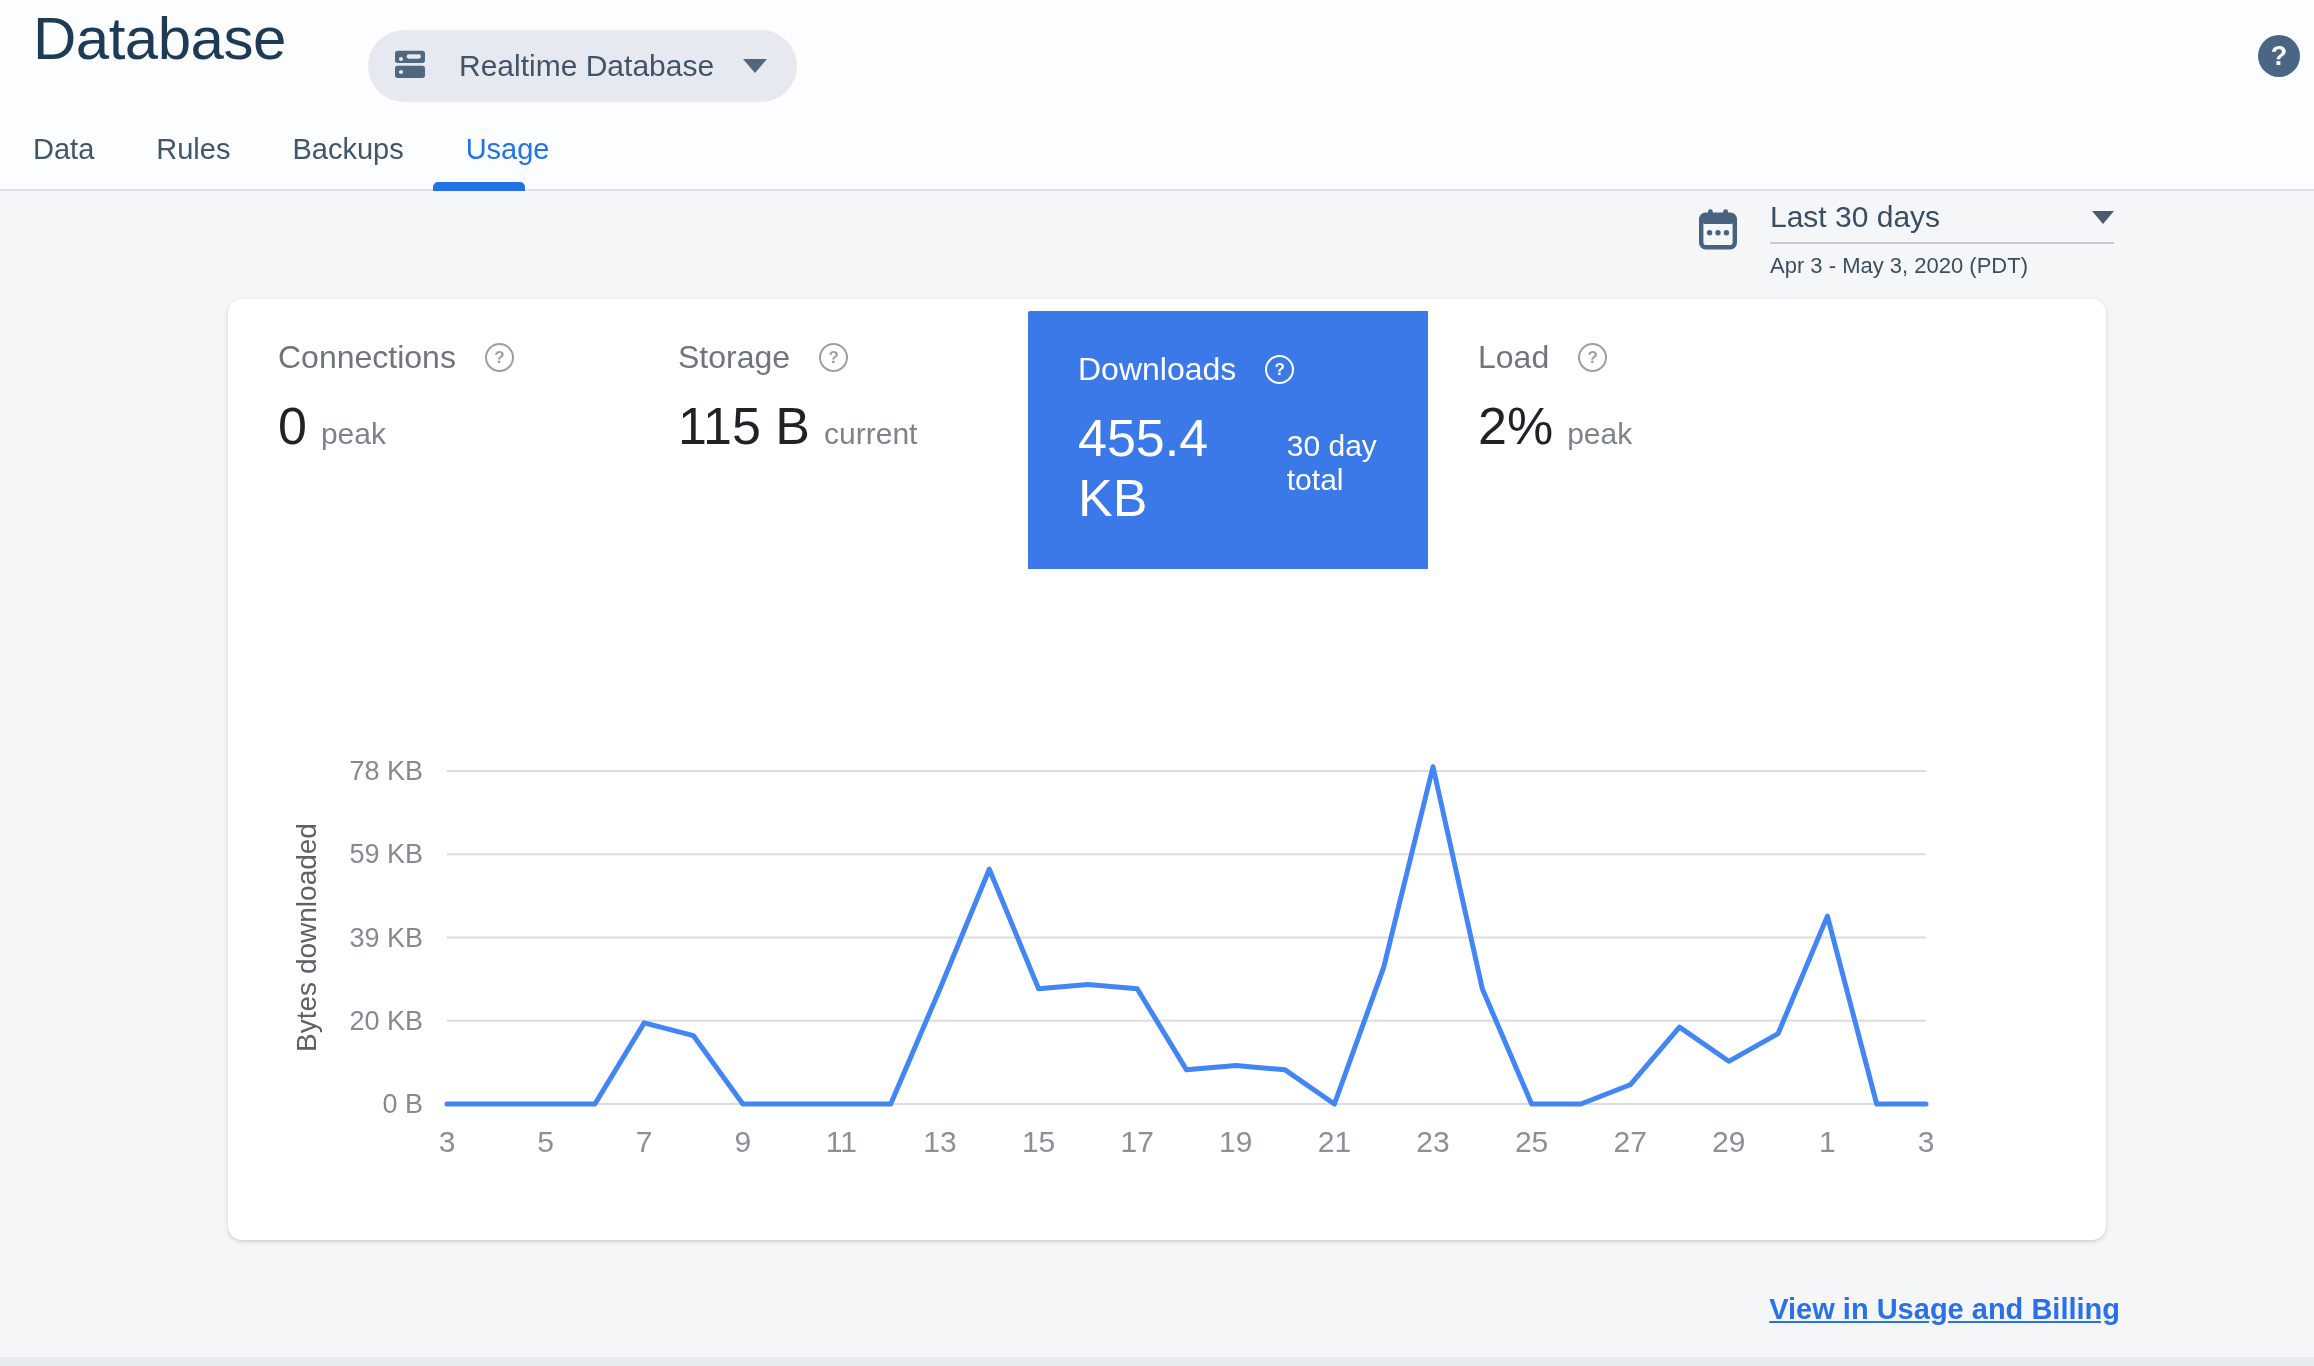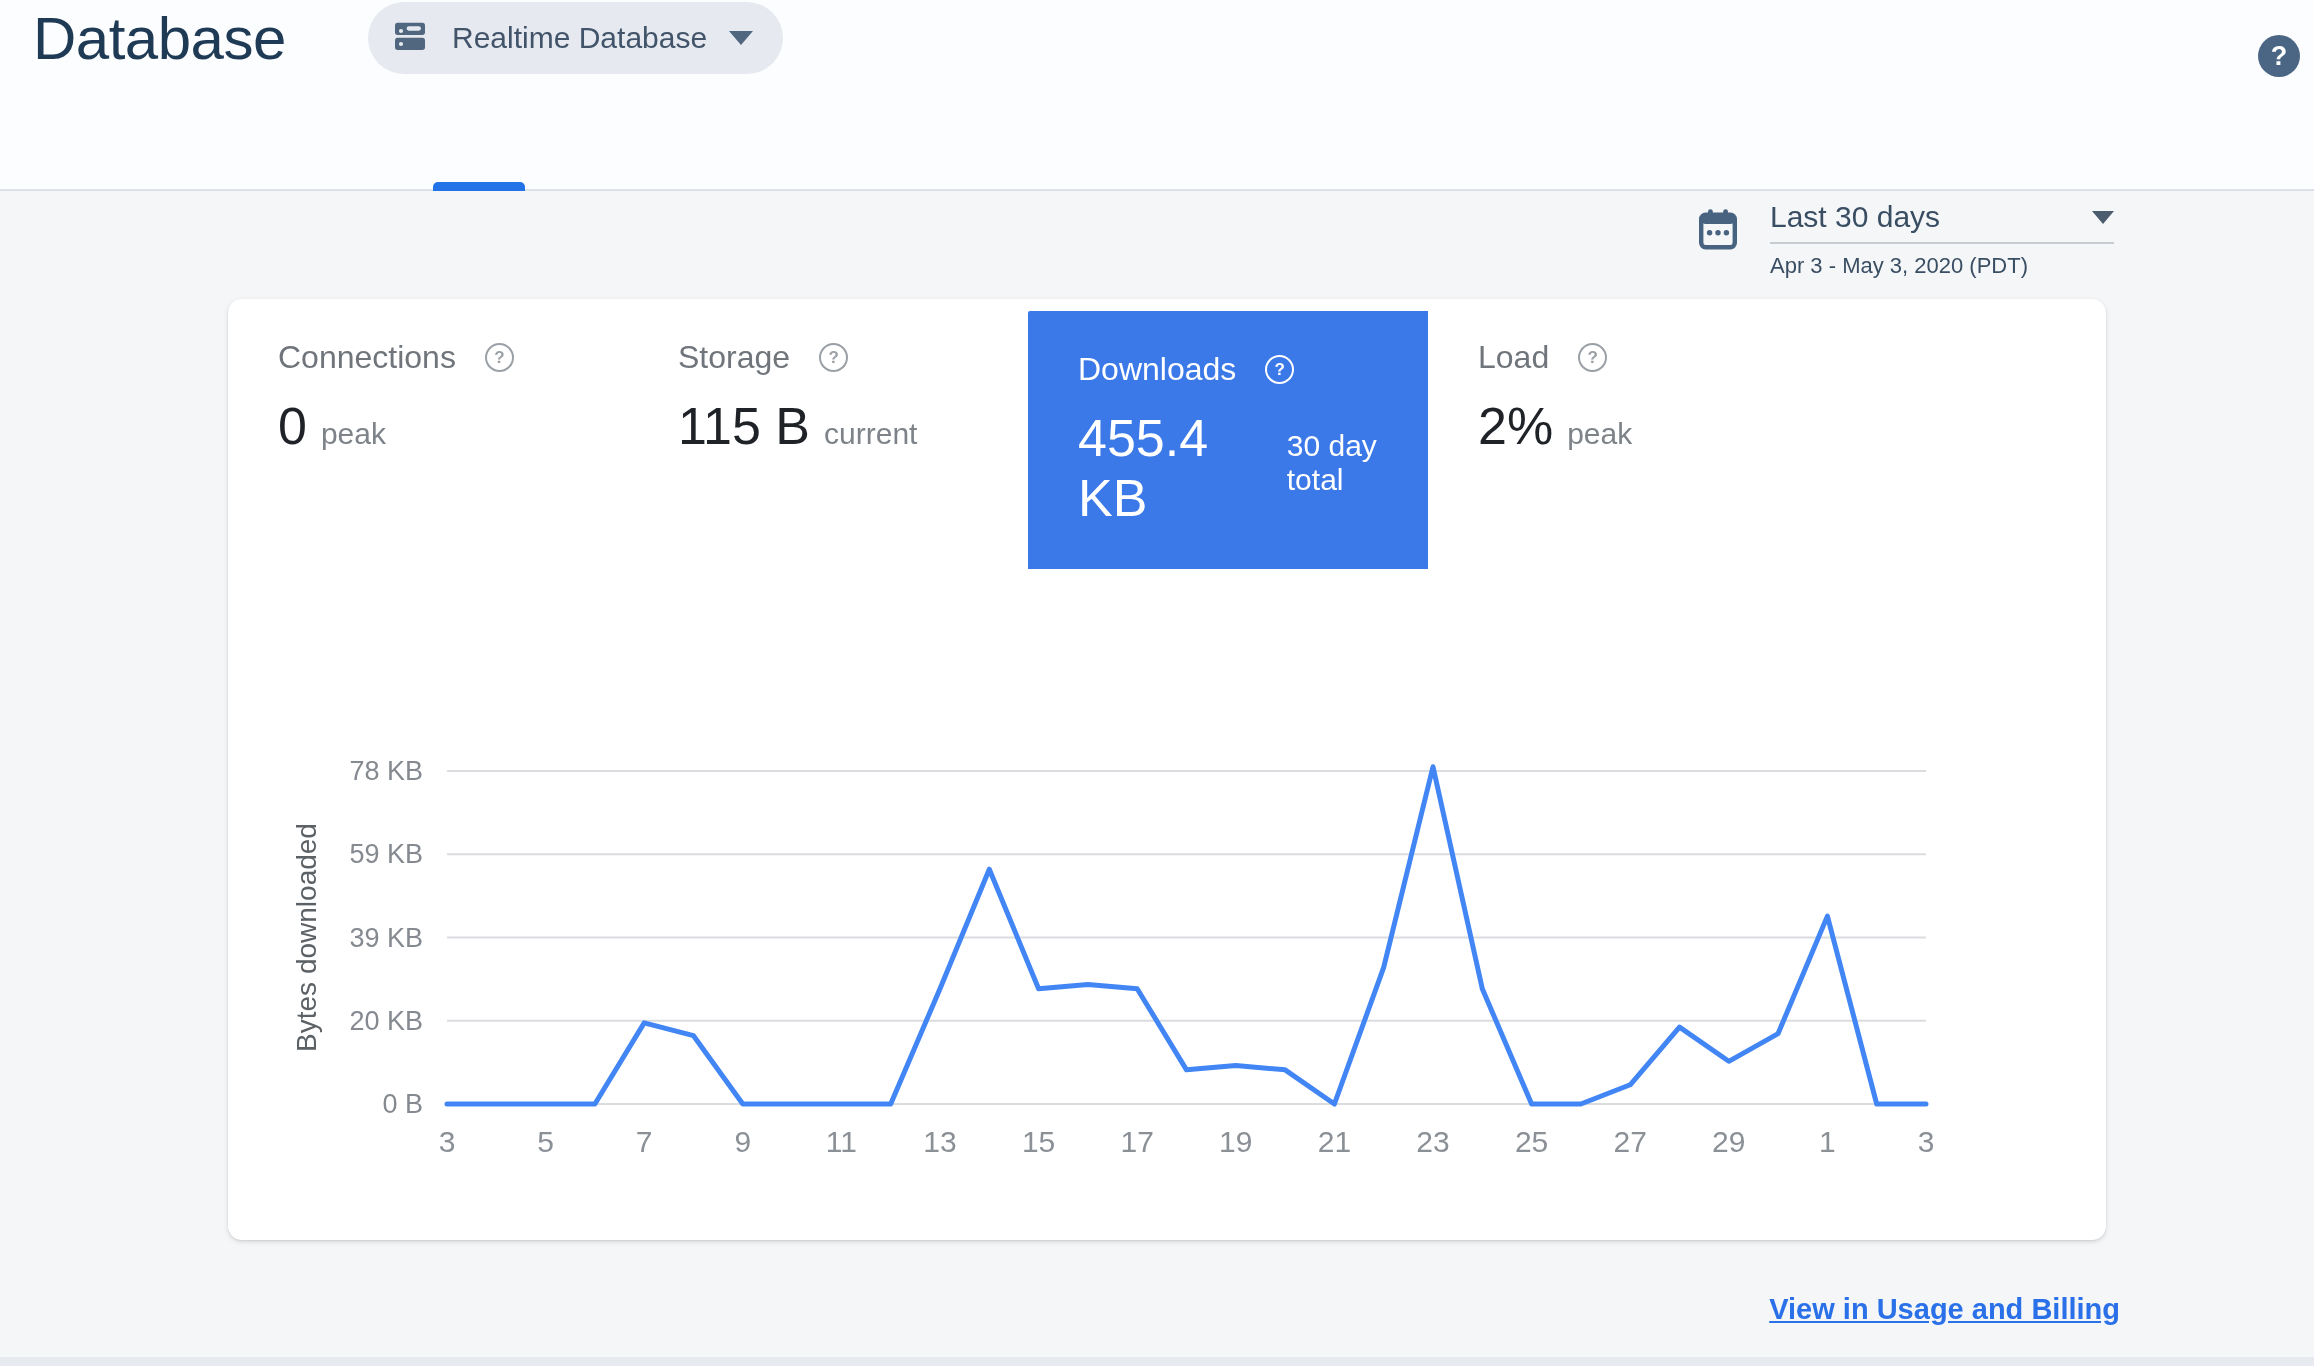--- a/index.html
+++ b/index.html
@@ -15,23 +15,23 @@
   .header {
     position:absolute; top:0; left:0; width:2314px; height:191px;
     background:#fcfdfe; border-bottom:2px solid #dde2e8;
   }
   .page-title {
     position:absolute; left:33px; top:4px;
     font-size:60px; font-weight:500; letter-spacing:-0.5px;
     color:var(--title-color);
   }
   .db-chip {
-    position:absolute; left:368px; top:2px; height:72px;
+    position:absolute; left:368px; top:30px; height:72px;
     background:#e6e9ef; border-radius:36px;
-    display:flex; align-items:center; gap:22px;
+    display:flex; align-items:center; gap:29px;
     padding:0 30px 0 22px; cursor:pointer;
   }
   .db-chip .chip-label { font-size:30px; font-weight:500; color:#41546a; }
   .caret {
     width:0; height:0;
     border-left:12px solid transparent; border-right:12px solid transparent;
     border-top:14px solid #51677f;
   }
   .help-fab {
     position:absolute; left:2258px; top:35px; width:42px; height:42px;
@@ -122,20 +122,26 @@
         <circle cx="6.6" cy="16.8" r="1.25" fill="#e6e9ef"></circle>
         <rect x="10" y="15.4" width="8.6" height="2.6" rx="1.3" fill="#51677f" opacity="0"></rect>
       </svg>
     </span>
     <span class="chip-label">Realtime Database</span>
     <span class="caret"></span>
   </div>
 
   <div class="help-fab">?</div>
 
+  <div class="tabs">
+    <span class="tab">Data</span>
+    <span class="tab">Rules</span>
+    <span class="tab">Backups</span>
+    <span class="tab active">Usage</span>
+  </div>
   <div class="tab-indicator"></div>
 </div>
 
 <div class="date-select">
   <span class="cal-icon">
     <svg width="48" height="48" viewBox="0 0 24 24">
       <rect x="3.6" y="4.4" width="16.8" height="16.2" rx="2.2" fill="none" stroke="#47637f" stroke-width="2.2"></rect>
       <rect x="3.6" y="4.4" width="16.8" height="4.6" rx="2.2" fill="#47637f"></rect>
       <rect x="7" y="1.6" width="2.4" height="4.4" rx="1.2" fill="#47637f"></rect>
       <rect x="14.6" y="1.6" width="2.4" height="4.4" rx="1.2" fill="#47637f"></rect>

